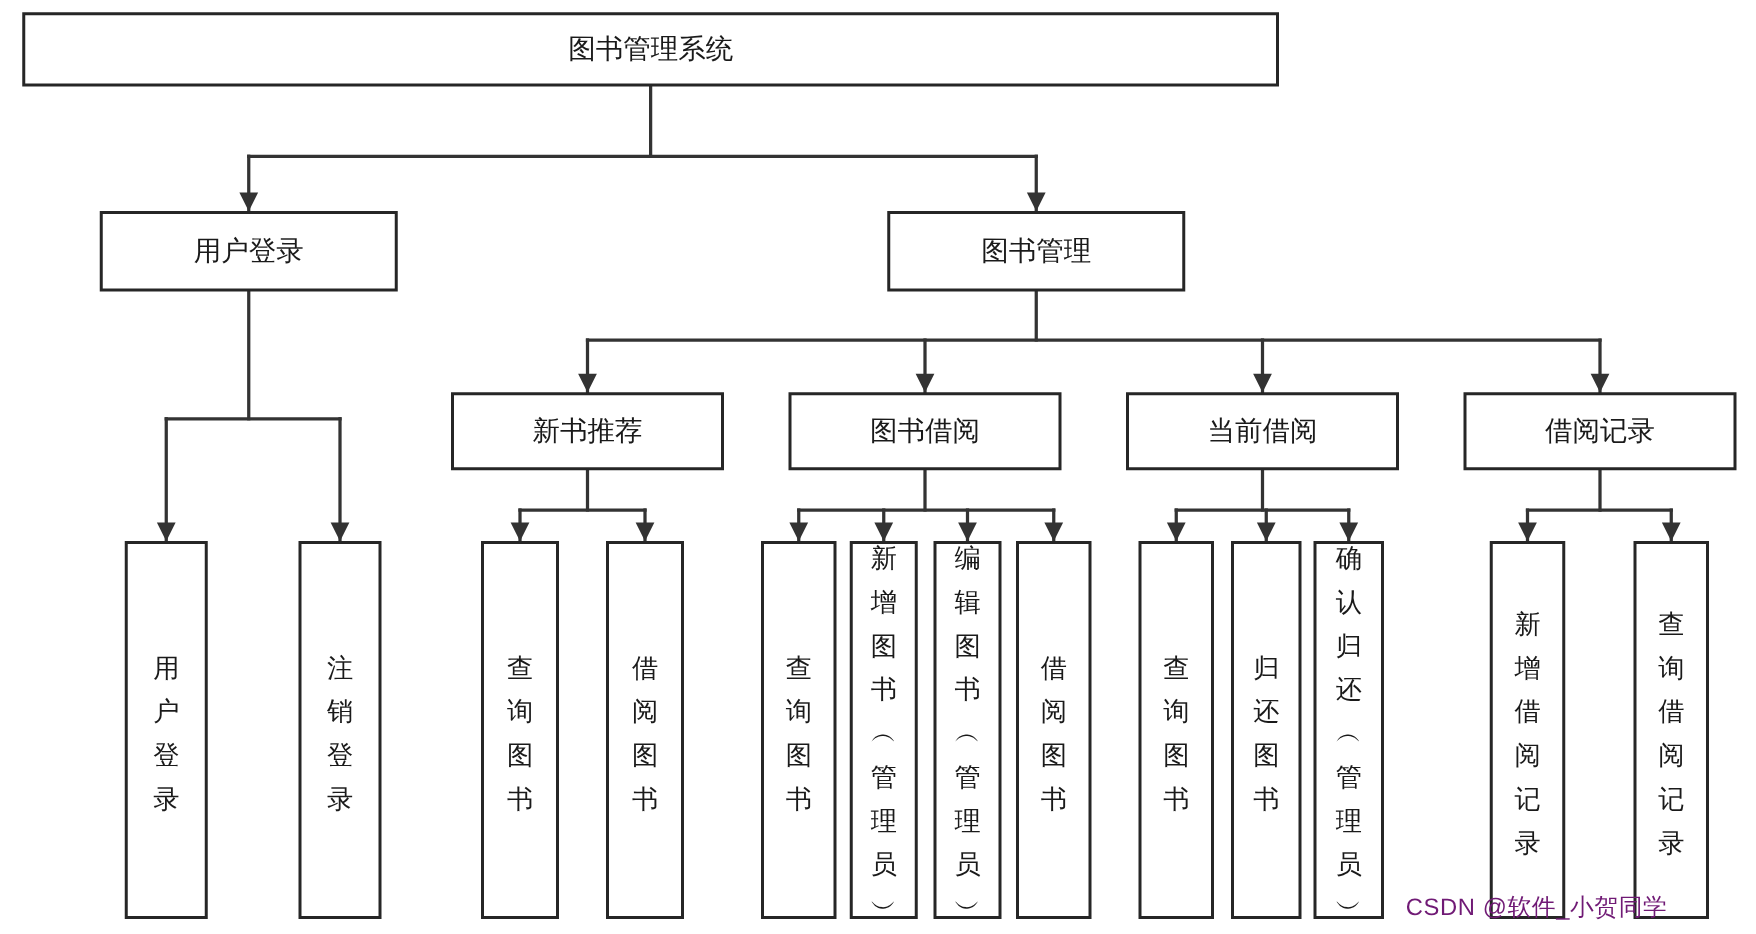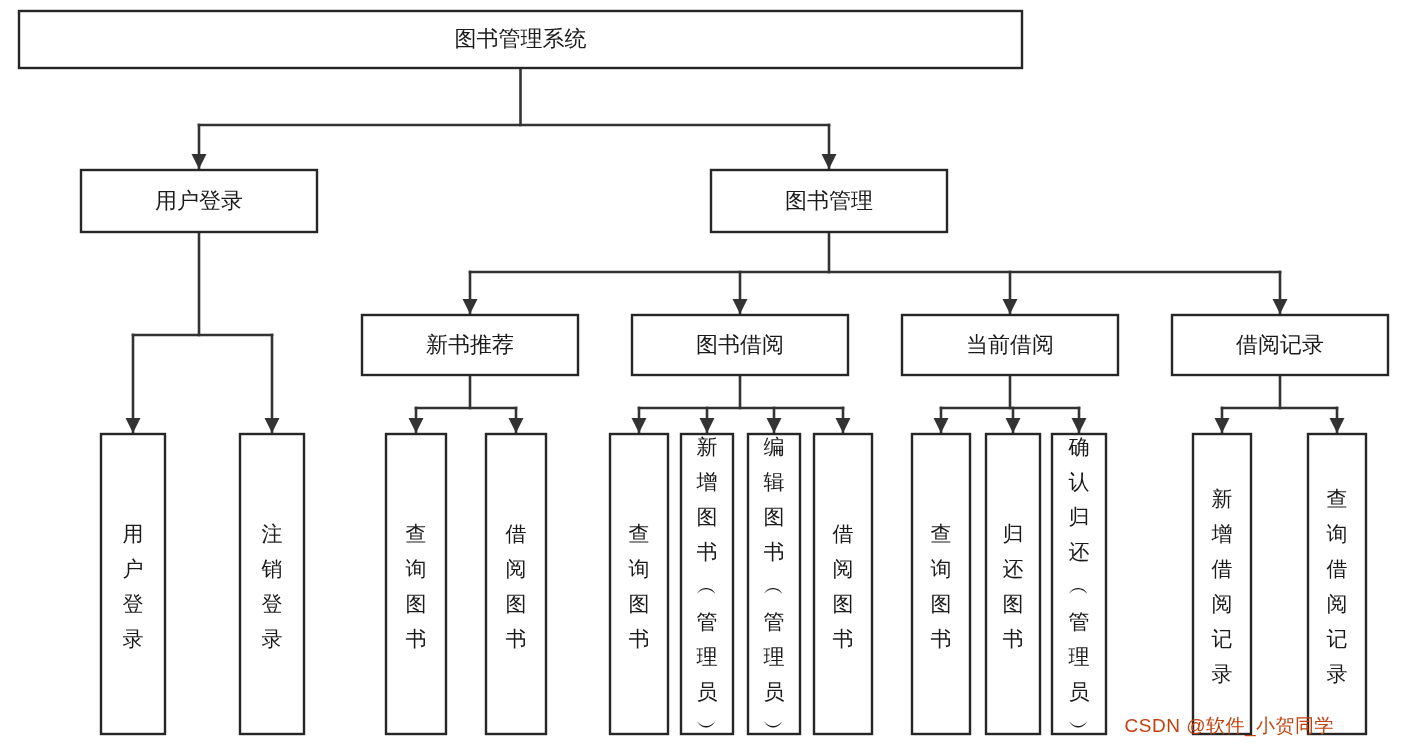--- a/index.html
+++ b/index.html
@@ -55,21 +55,21 @@
     font-size: 21px;
     fill: #1a1a1a;
     text-anchor: middle;
   }
   .watermark {
     position: absolute;
     right: 14px;
     bottom: 8px;
     font-family: "Liberation Sans", "DejaVu Sans", sans-serif;
     font-size: 19px;
-    color: #c2410c;
+    color: #701a75;
     letter-spacing: 0.5px;
     white-space: nowrap;
     pointer-events: none;
   }
 </style>
 </head>
 <body>
 
 <div id="diagram-root">
   <svg class="flow" viewBox="0 0 1405 747" xmlns="http://www.w3.org/2000/svg">

